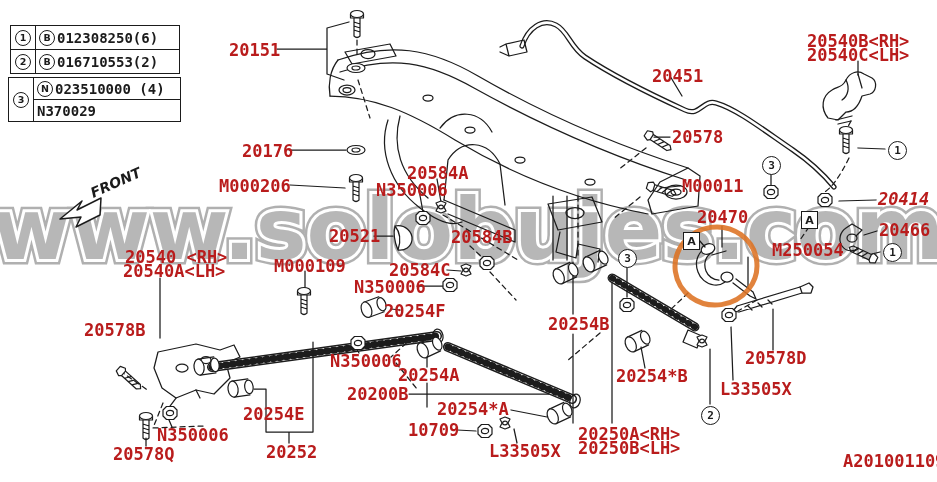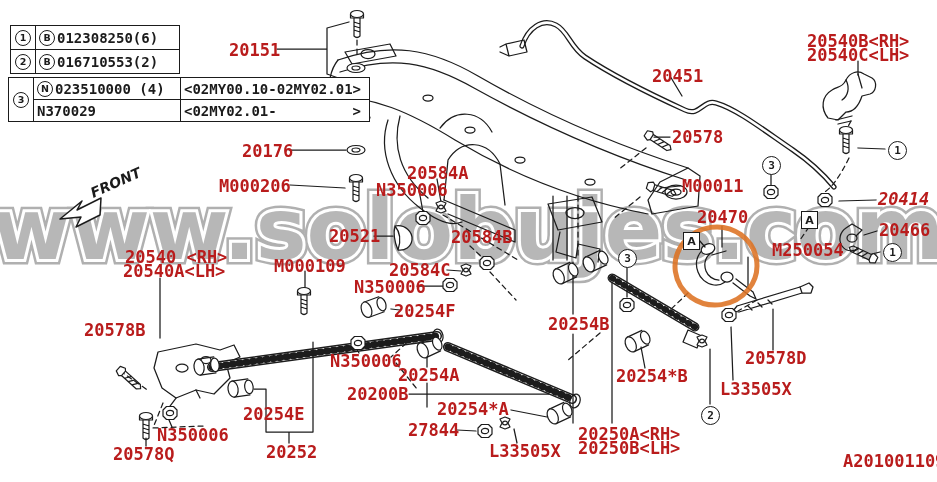--- a/index.html
+++ b/index.html
@@ -226,25 +226,23 @@
   </div>
 
   <div class="tbl" style="left:8px;top:77px;">
     <div id="tbl2-body">
       <div id="tbl2-num">
           <span class="circ-sm">3</span>
         </div>
       <div id="tbl2-rows">
         <div class="row" style="border-top:none;">
           <div class="cell c-part"><span class="circ-sm">N</span><span>023510000 (4)</span></div>
-          <div class="cell c-range">&lt;02MY00.10-02MY02.01&gt;</div>
         </div>
         <div class="row">
           <div class="cell c-part">N370029</div>
-          <div class="cell c-range">&lt;02MY02.01-         &gt;</div>
         </div>
       </div>
     </div>
   </div>
 
   <div class="front">FRONT</div>
 
 <div class="plabel" style="left: 229px; top: 44px;">20151</div>
     <div class="plabel" style="left: 652px; top: 63px; margin-top: 7px;">20451</div>
     <div class="plabel" style="left: 807px; top: 35px;">20540B&lt;RH&gt;</div>
@@ -252,34 +250,34 @@
     <div class="plabel" style="left: 672px; top: 131px;">20578</div>
     <div class="plabel" style="left: 682px; top: 180px;">M00011</div>
     <div class="plabel" style="left: 242px; top: 145px;">20176</div>
     <div class="plabel" style="left: 219px; top: 180px;">M000206</div>
     <div class="plabel" style="left: 407px; top: 167px;">20584A</div>
     <div class="plabel" style="left: 376px; top: 184px;">N350006</div>
     <div class="plabel" style="left: 329px; top: 230px;">20521</div>
     <div class="plabel" style="left: 451px; top: 231px;">20584B</div>
     <div class="plabel" style="left: 389px; top: 264px;">20584C</div>
     <div class="plabel" style="left: 354px; top: 281px;">N350006</div>
-    <div class="plabel" style="left: 394px; top: 305px;">20254F</div>
+    <div class="plabel" style="left: 384px; top: 305px;">20254F</div>
     <div class="plabel" style="left: 274px; top: 260px;">M000109</div>
     <div class="plabel" style="left: 125px; top: 251px;">20540 &lt;RH&gt;</div>
     <div class="plabel" style="left: 123px; top: 265px;">20540A&lt;LH&gt;</div>
     <div class="plabel" style="left: 84px; top: 324px;">20578B</div>
     <div class="plabel" style="left: 157px; top: 429px;">N350006</div>
     <div class="plabel" style="left: 113px; top: 448px;">20578Q</div>
     <div class="plabel" style="left: 243px; top: 408px;">20254E</div>
     <div class="plabel" style="left: 266px; top: 446px;">20252</div>
     <div class="plabel" style="left: 330px; top: 355px;">N350006</div>
     <div class="plabel" style="left: 398px; top: 369px;">20254A</div>
     <div class="plabel" style="left: 347px; top: 388px;">20200B</div>
     <div class="plabel" style="left: 437px; top: 403px;">20254*A</div>
-    <div class="plabel" style="left: 408px; top: 424px;">27844</div>
+    <div class="plabel" style="left: 408px; top: 424px;">10709</div>
     <div class="plabel" style="left: 489px; top: 445px;">L33505X</div>
     <div class="plabel" style="left: 578px; top: 428px;">20250A&lt;RH&gt;</div>
     <div class="plabel" style="left: 578px; top: 442px;">20250B&lt;LH&gt;</div>
     <div class="plabel" style="left: 548px; top: 318px;">20254B</div>
     <div class="plabel" style="left: 616px; top: 370px;">20254*B</div>
     <div class="plabel" style="left: 720px; top: 383px;">L33505X</div>
     <div class="plabel" style="left: 745px; top: 352px;">20578D</div>
     <div class="plabel" style="left: 697px; top: 211px;">20470</div>
     <div class="plabel" style="left: 728px; top: 244px; padding-left: 44px;">M250054</div>
     <div class="plabel" style="left: 878px; top: 193px; font-style: italic;">20414</div>

